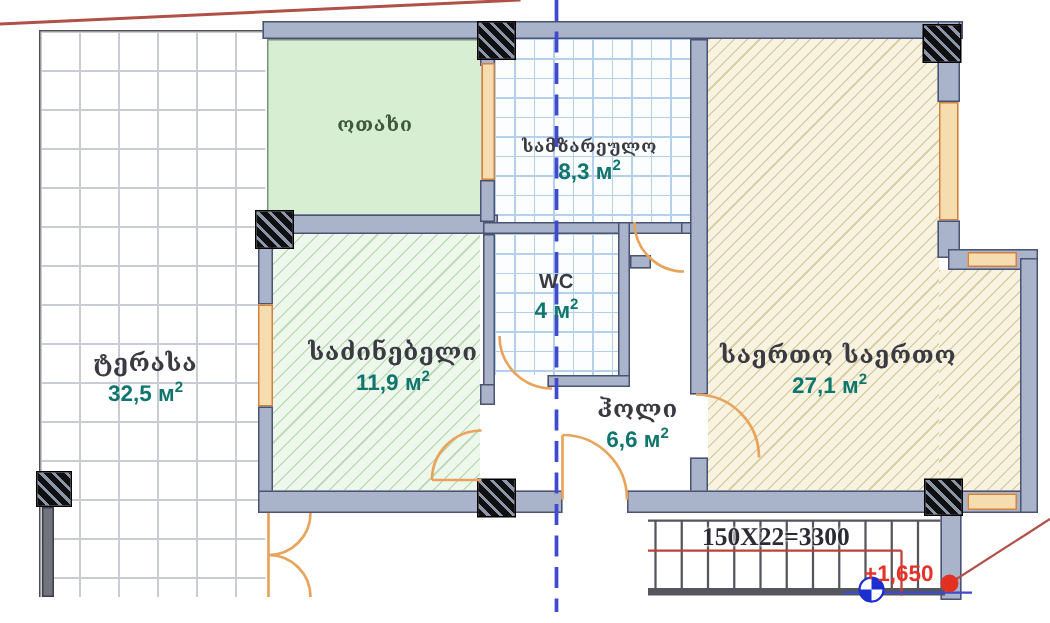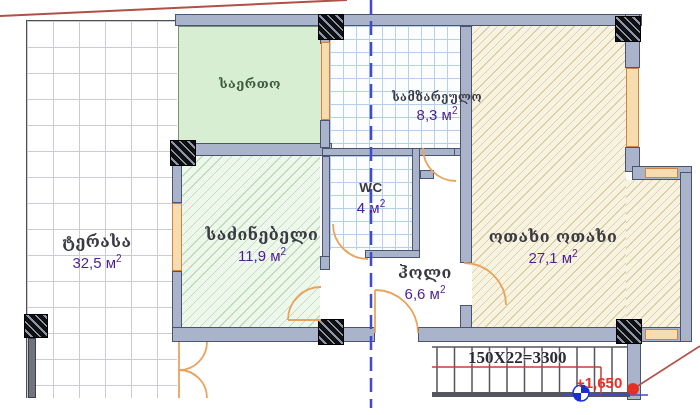--- a/index.html
+++ b/index.html
@@ -47,22 +47,22 @@
     background:repeating-linear-gradient(45deg,#101013 0 4px,#8d96a8 4px 6px);
     border:1px solid #000;box-sizing:border-box;
   }
   
   .room-label{color:#3a3a42;text-align:center;line-height:1.25;}
   .rname{
     font-family:"DejaVu Serif","DejaVu Sans",serif;font-weight:bold;
     font-size:16px;letter-spacing:0.5px;white-space:nowrap;
   }
   .rarea{
-    font-family:"Liberation Sans","DejaVu Sans",sans-serif;font-weight:normal;
-    font-size:15px;color:#4c1d95;white-space:nowrap;margin-top:1px;
+    font-family:"Liberation Sans","DejaVu Sans",sans-serif;font-weight:bold;
+    font-size:15px;color:#0f766e;white-space:nowrap;margin-top:1px;
   }
   .rarea sup{font-size:10px;}
   .green-label .rname{color:#3d5a40;font-size:13px;}
   .stair-dim{
     font-family:"Liberation Serif","DejaVu Serif",serif;font-weight:bold;
     font-size:17px;color:#2b2b36;white-space:nowrap;
     text-shadow:0 0 2px #ffffff,0 0 2px #ffffff;
   }
   .elev-text{
     font-family:"Liberation Sans","DejaVu Sans",sans-serif;font-weight:bold;
@@ -174,45 +174,45 @@
     </g>
     <circle cx="633" cy="389" r="6" fill="#e23022"></circle>
   </svg>
 
   <div class="abs room-label" style="left:36px;top:232px;width:122px;">
     <div class="rname">ტერასა</div>
     <div class="rarea"><span>32,5</span> <span>м</span><sup>2</sup></div>
   </div>
 
   <div class="abs room-label green-label" style="left:180px;top:76px;width:140px;">
-    <div class="rname">საერთო</div>
-  </div>
-
-  <div class="abs room-label" style="left:330px;top:90px;width:126px;margin-left:44px;">
+    <div class="rname">ოთახი</div>
+  </div>
+
+  <div class="abs room-label" style="left:330px;top:90px;width:126px;">
     <div class="rname" style="font-size:11.5px;">სამზარეულო</div>
     <div class="rarea"><span>8,3</span> <span>м</span><sup>2</sup></div>
   </div>
 
   <div class="abs room-label" style="left:336px;top:180px;width:70px;">
     <div class="rname" style="font-family:'Liberation Sans',sans-serif;font-size:13.5px;">WC</div>
     <div class="rarea"><span>4</span> <span>м</span><sup>2</sup></div>
   </div>
 
   <div class="abs room-label" style="left:195px;top:225px;width:134px;text-align:center;">
     <div class="rname">საძინებელი</div>
     <div class="rarea"><span>11,9</span> <span>м</span><sup>2</sup></div>
   </div>
 
   <div class="abs room-label" style="left:385px;top:263px;width:80px;">
     <div class="rname">ჰოლი</div>
     <div class="rarea"><span>6,6</span> <span>м</span><sup>2</sup></div>
   </div>
 
   <div class="abs room-label" style="left:480px;top:227px;width:146px;">
-    <div class="rname">ოთახი ოთახი</div>
+    <div class="rname">საერთო საერთო</div>
     <div class="rarea"><span>27,1</span> <span>м</span><sup>2</sup></div>
   </div>
 
 
   <div class="abs stair-dim" style="left:468px;top:348px;">150X22=3300</div>
   <div class="abs elev-text" style="left:576px;top:374px;">+1,650</div>
 
 </div>
 
 </body></html>

